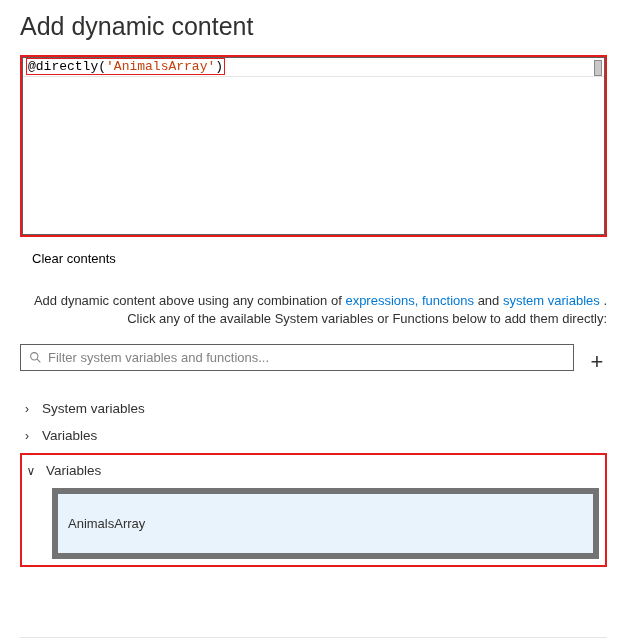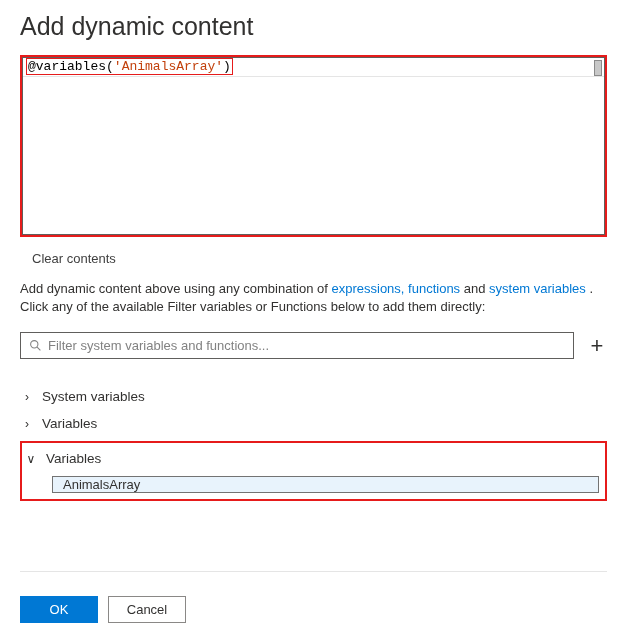--- a/index.html
+++ b/index.html
@@ -45,34 +45,35 @@
     position: absolute;
     top: 2px; right: 2px;
     width: 8px; height: 16px;
     background: #c8c8c8;
     border: 1px solid #8a8a8a;
   }
   .clear-link {
     margin: 14px 0 0 12px;
   }
   .clear-link a {
-    color: #404040;
+    color: #000000;
     text-decoration: none;
     font-size: 13px;
     text-align: right;
   }
   .hint {
-    margin-top: 14px;
+    margin-top: 26px;
     line-height: 18px;
     color: #323130;
+    text-align: right;
   }
   .hint a { color: #0078d4; text-decoration: none; }
   .filter-row {
     display: flex;
-    align-items: center;
+    align-items: flex-end;
     gap: 13px;
     margin-top: 16px;
   }
   .filter-box {
     flex: 1;
     display: flex;
     align-items: center;
     border: 1px solid #605e5c;
     padding: 5px 8px;
     gap: 6px;
@@ -116,23 +117,23 @@
     color: #323130;
     font-family: Arial, sans-serif;
   }
   .vars-block {
     border: 2.5px solid #e61b1b;
     padding: 2px 2px 6px 2px;
     margin-top: 4px;
   }
   .var-item {
     margin: 4px 4px 0 28px;
-    border: 1px solid #737373;
+    border: 6px solid #737373;
     background: #e8f3fc;
-    padding: 0 10px;
+    padding: 22px 10px;
     font-size: 13px;
     cursor: pointer;
   }
   .footer-sep {
     border: none;
     border-top: 1px solid #e5e5e5;
     margin-top: 70px;
   }
   .footer {
     margin-top: 24px;
@@ -158,33 +159,33 @@
   }
 </style>
 </head>
 <body>
 
 <div class="title">Add dynamic content</div>
 
 <div class="expr-wrap">
   <div class="expr-wrap-inner">
     <div class="expr-line">
-      <span class="marked"><span class="tok-fn">@variables</span><span class="tok-par">(</span><span class="tok-str">'AnimalsArray'</span><span class="tok-par">)</span></span>
+      <span class="marked"><span class="tok-fn">@directly</span><span class="tok-par">(</span><span class="tok-str">'AnimalsArray'</span><span class="tok-par">)</span></span>
     </div>
     <div class="scrollbar-stub"></div>
   </div>
 </div>
 
 <div class="clear-link">
   <a href="#">Clear contents</a>
 </div>
 
 <div class="hint">
   <span>Add dynamic content above using any combination of </span><a href="#">expressions, functions</a><span> and </span><a href="#">system variables</a><span> .</span><br>
-  <span>Click any of the available Filter variables or Functions below to add them directly:</span>
+  <span>Click any of the available System variables or Functions below to add them directly:</span>
 </div>
 
 <div class="filter-row">
   <div class="filter-box">
     <svg class="search-icon" viewBox="0 0 16 16">
       <circle cx="6.5" cy="6.5" r="4.5" fill="none" stroke="currentColor" stroke-width="1.3"></circle>
       <line x1="10" y1="10" x2="14" y2="14" stroke="currentColor" stroke-width="1.3"></line>
     </svg>
     <input type="text" placeholder="Filter system variables and functions..." style="">
   </div>

